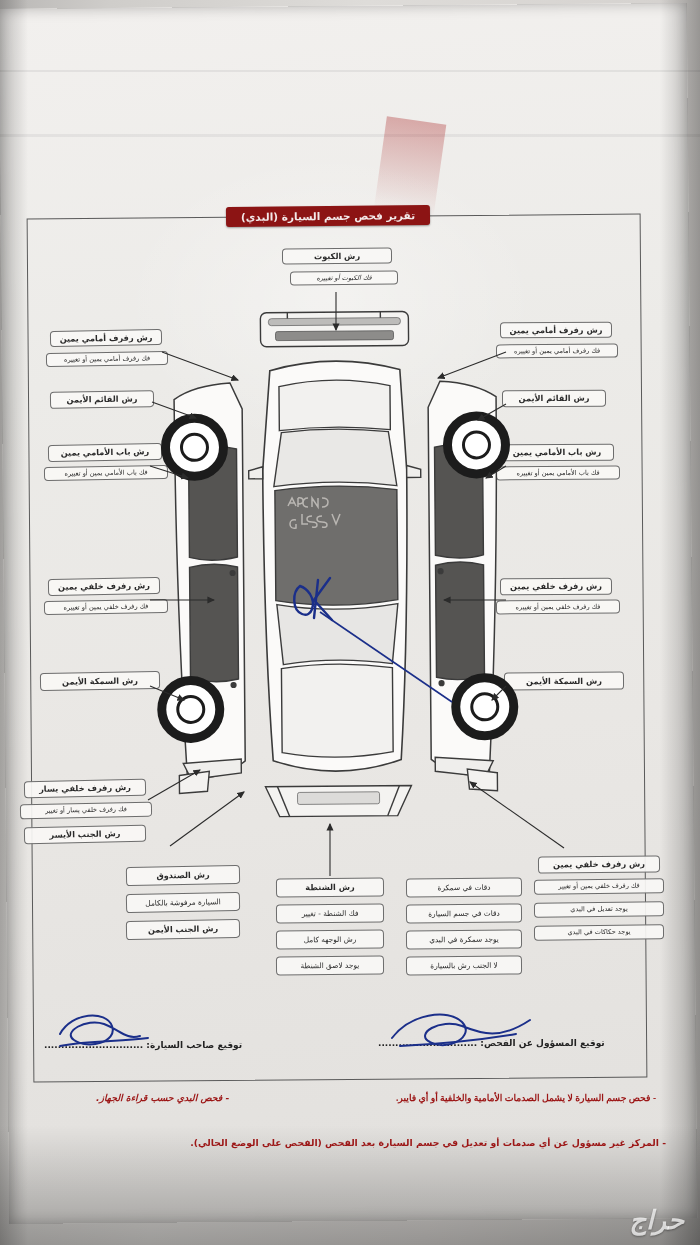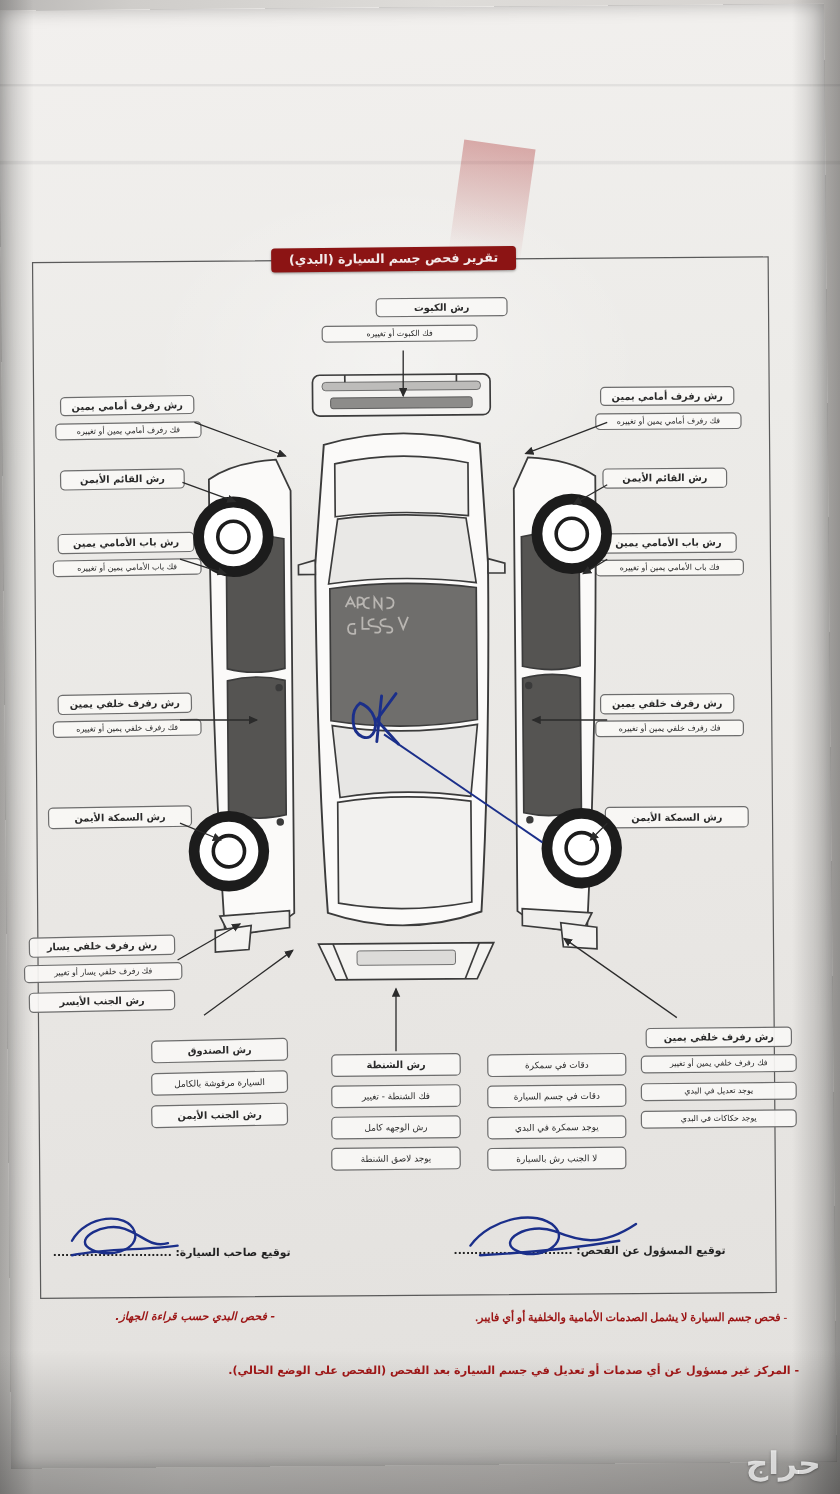--- a/index.html
+++ b/index.html
@@ -88,20 +88,21 @@
     color:#9c1616;font-size:9.3px;font-weight:bold;white-space:nowrap;
   }
 
   
   #watermark{
     position:absolute;right:16px;bottom:10px;
     color:rgba(255,255,255,.75);
     font-size:26px;font-weight:bold;direction:rtl;
     text-shadow:0 1px 2px rgba(0,0,0,.35);
     letter-spacing:1px;
+    font-style:italic;
   }
 </style>
 </head>
 <body>
 
 <div id="photo">
   <div id="paper"></div>
 
   <div class="crease" style="left:0;top:70px;width:700px;height:2px;background:rgba(0,0,0,.06);"></div>
   <div class="crease" style="left:0;top:134px;width:700px;height:3px;background:rgba(0,0,0,.05);"></div>
@@ -218,24 +219,24 @@
 
     <path d="M148,800 L200,770"></path>
     <path d="M170,846 L244,792"></path>
 
     <path d="M330,876 L330,824"></path>
 
     <path d="M564,848 L470,782"></path>
   </g>
 </svg>
 
-<div class="lbl big" style="left:282px;top:248px;width:110px;height:16px;transform:rotate(-0.5deg);margin-left:31px;">
+<div class="lbl big" style="left:282px;top:248px;width:110px;height:16px;transform:rotate(-0.5deg);">
   <span>رش الكبوت</span>
 </div>
-<div class="lbl sml" style="left:268px;top:271px;width:130px;height:14px;transform:rotate(-0.5deg);">
+<div class="lbl sml" style="left:290px;top:271px;width:108px;height:14px;transform:rotate(-0.5deg);font-style:italic;">
   <span>فك الكبوت أو تغييره</span>
 </div>
 
 <div class="lbl big" style="left:50px;top:330px;width:112px;height:16px;transform:rotate(-1deg);">
   <span>رش رفرف أمامي يمين</span>
 </div>
 <div class="lbl sml" style="left:46px;top:352px;width:122px;height:14px;transform:rotate(-1deg);">
   <span>فك رفرف أمامي يمين أو تغييره</span>
 </div>
 

